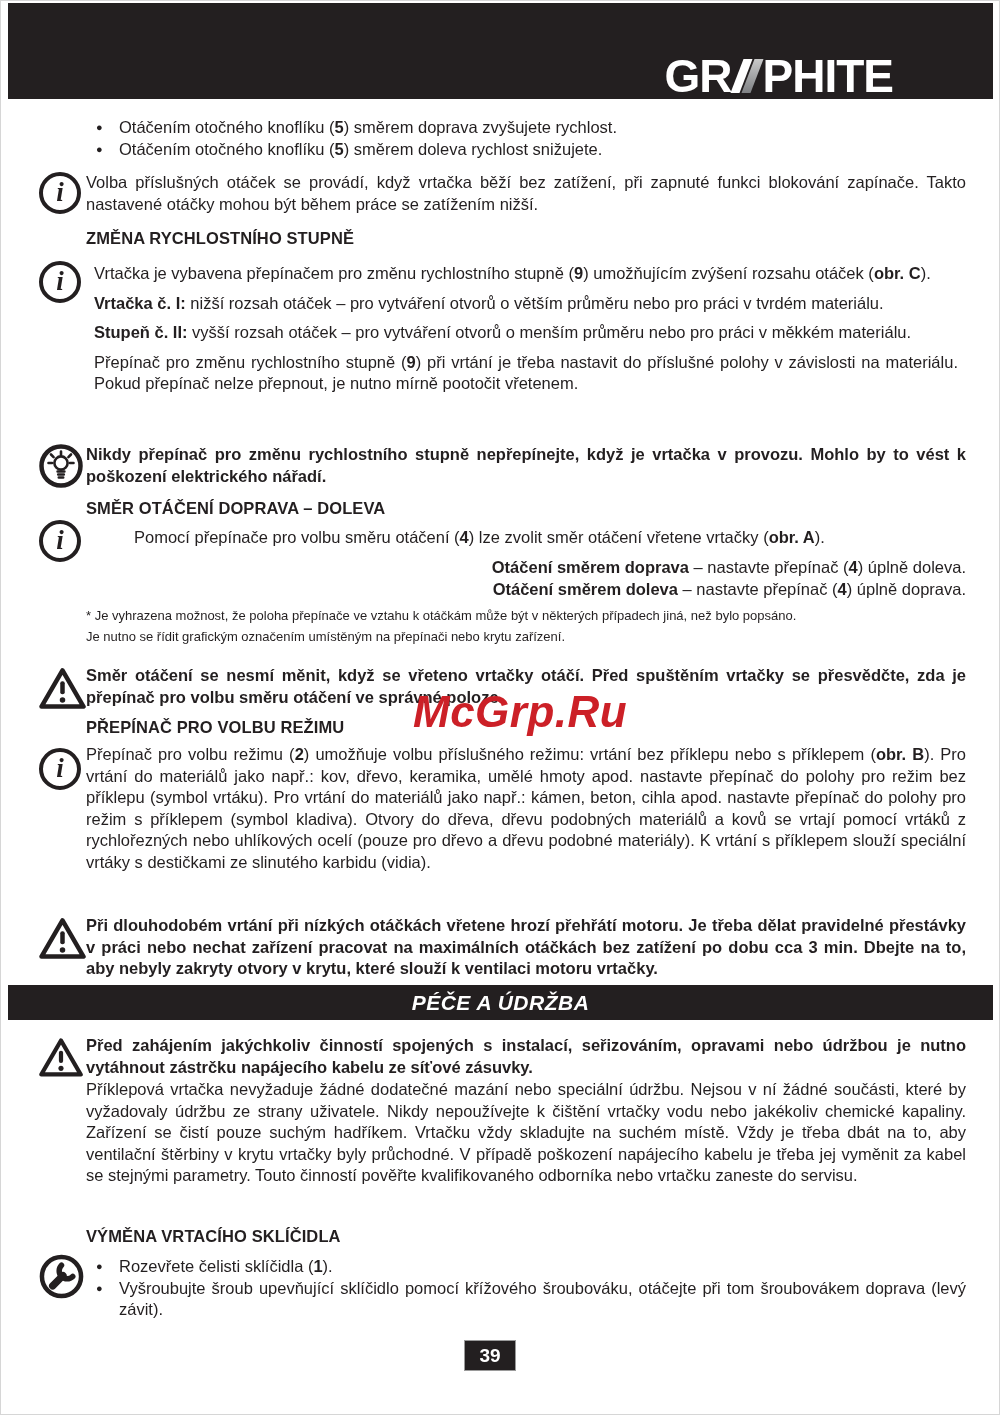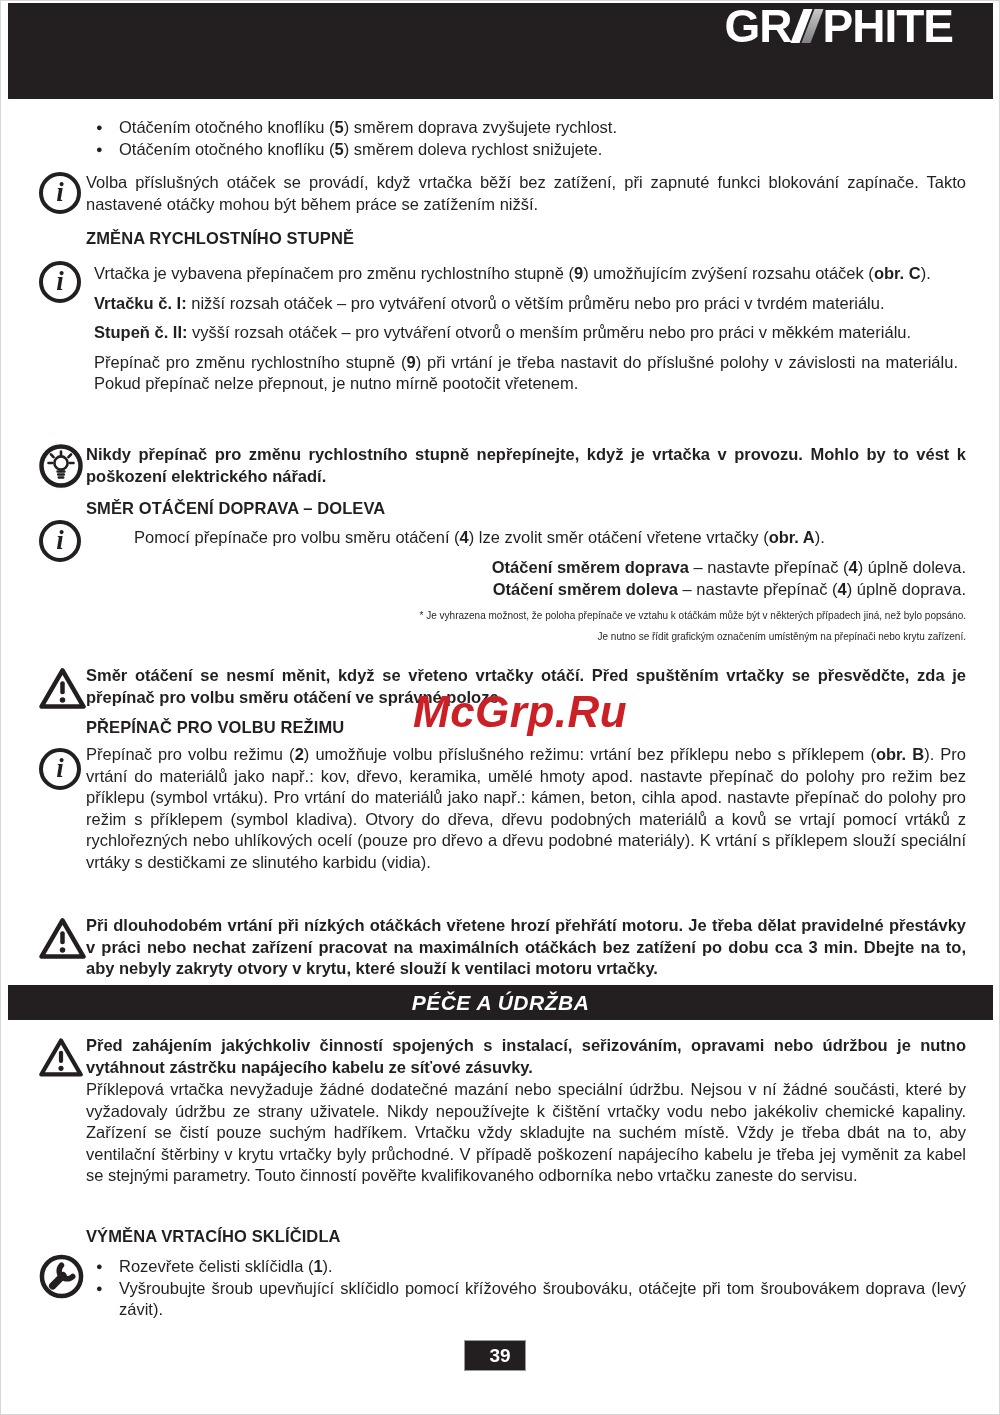--- a/index.html
+++ b/index.html
@@ -10,41 +10,41 @@
     border:1px solid #d6d6d6;
     box-sizing:border-box;
     font-family:"Liberation Sans",sans-serif;
     color:#231f20;
     overflow:hidden;
   }
   
   .hdr{
     position:absolute;left:7px;top:2px;width:985px;height:96px;
     background:#231f20;
-    display:flex;align-items:flex-start;justify-content:flex-end;
-    padding-right:40px;box-sizing:border-box;
+    display:flex;align-items:flex-end;justify-content:flex-end;
+    padding-right:100px;box-sizing:border-box;
   }
   .logo{
     color:#ffffff;font-weight:700;font-size:46px;letter-spacing:-1px;
     display:flex;align-items:center;line-height:1;
   }
   .logo-a{display:inline-block;position:relative;width:27px;height:34px;margin:0 2px;}
   .logo-a i{position:absolute;top:0;bottom:0;width:9px;transform:skewX(-21deg);}
   .logo-a .b1{left:3px;background:#ffffff;}
   .logo-a .b2{left:14px;background:linear-gradient(180deg,#c9c9c9,#7f8184);}
   
   .blk{position:absolute;left:38px;width:927px;display:flex;}
   .blk.noicon{left:85px;width:880px;display:block;}
   .ic{width:47px;flex:none;}
   .tx{flex:1;font-size:16.5px;line-height:21.5px;text-align:justify;}
   .tx p{margin:8px;}
   .tx.one{margin-top:7px;margin-left:48px;}
   .bold .tx, .tx.bold{font-weight:700;}
   .hd{position:absolute;left:85px;font-size:16.5px;font-weight:700;letter-spacing:0.1px;}
-  .small{font-size:10px;line-height:21px;text-align:right;}
+  .small{font-size:13px;line-height:21px;text-align:left;}
   b{font-weight:700;}
   
   ul.blts{list-style:none;margin:0;padding:0;}
   ul.blts li{position:relative;padding-left:33px;line-height:21.5px;font-size:16.5px;text-align:justify;}
   ul.blts .dot{position:absolute;left:10px;top:0;font-size:11px;}
   
   .circle-i{
     width:34px;height:34px;border:4.5px solid #231f20;border-radius:50%;
     display:flex;align-items:center;justify-content:center;
   }
@@ -64,21 +64,21 @@
   .wm{
     position:absolute;left:412px;top:686px;z-index:9;
     font-size:44px;font-style:italic;font-weight:700;
     letter-spacing:0.5px;
   }
   
   .pgnum{
     position:absolute;left:463px;top:1339px;width:50px;height:29px;
     background:#231f20;border:1px solid #9a9a9a;box-sizing:content-box;
     color:#ffffff;font-size:19px;font-weight:700;
-    display:flex;align-items:center;justify-content:center;padding-left:10px;
+    display:flex;align-items:center;justify-content:center;
   }
 </style>
 </head>
 <body>
 
 <div class="page">
 
   <div class="hdr">
     <div class="logo">
       <span>GR</span>
@@ -109,21 +109,21 @@
   <div class="hd" style="top:228px">ZMĚNA RYCHLOSTNÍHO STUPNĚ</div>
 
   <div class="blk" style="top:254px">
     <div class="ic" style="padding-top:6px">
         <div class="circle-i">
           <span>i</span>
         </div>
       </div>
     <div class="tx">
       <p><span> Vrtačka je vybavena přepínačem pro změnu rychlostního stupně (</span><b>9</b><span>) umožňujícím zvýšení rozsahu otáček (</span><b>obr. C</b><span>).</span></p>
-      <p><b>Vrtačku č. I:</b><span> nižší rozsah otáček – pro vytváření otvorů o větším průměru nebo pro práci v tvrdém materiálu.</span></p>
+      <p><b>Vrtačka č. I:</b><span> nižší rozsah otáček – pro vytváření otvorů o větším průměru nebo pro práci v tvrdém materiálu.</span></p>
       <p><b>Stupeň č. II:</b><span> vyšší rozsah otáček – pro vytváření otvorů o menším průměru nebo pro práci v měkkém materiálu.</span></p>
       <p><span>Přepínač pro změnu rychlostního stupně (</span><b>9</b><span>) při vrtání je třeba nastavit do příslušné polohy v závislosti na materiálu. Pokud přepínač nelze přepnout, je nutno mírně pootočit vřetenem.</span></p>
     </div>
   </div>
 
   <div class="blk bold" style="top:443px">
     <div class="ic">
       <svg class="glyph" width="44" height="44" viewBox="0 0 44 44">
         <circle cx="22" cy="22" r="19.5" fill="none" stroke="#231f20" stroke-width="4.5"></circle>
         <g fill="none" stroke="#231f20" stroke-width="2.6" stroke-linecap="round">

